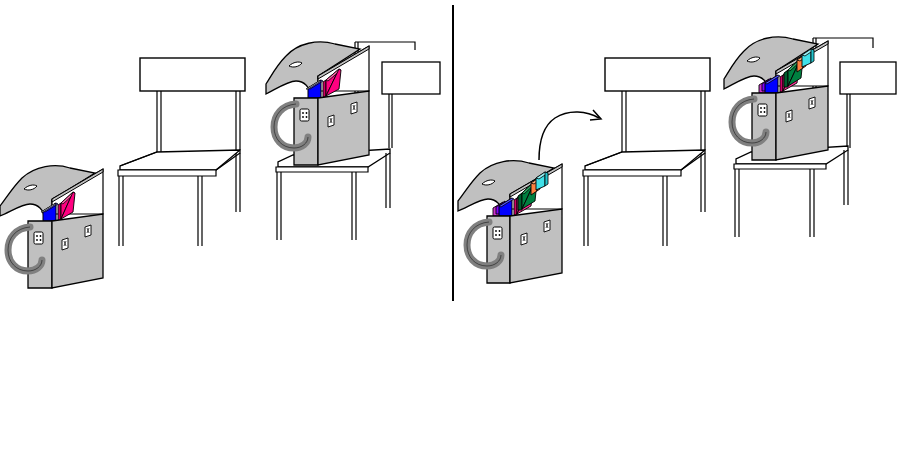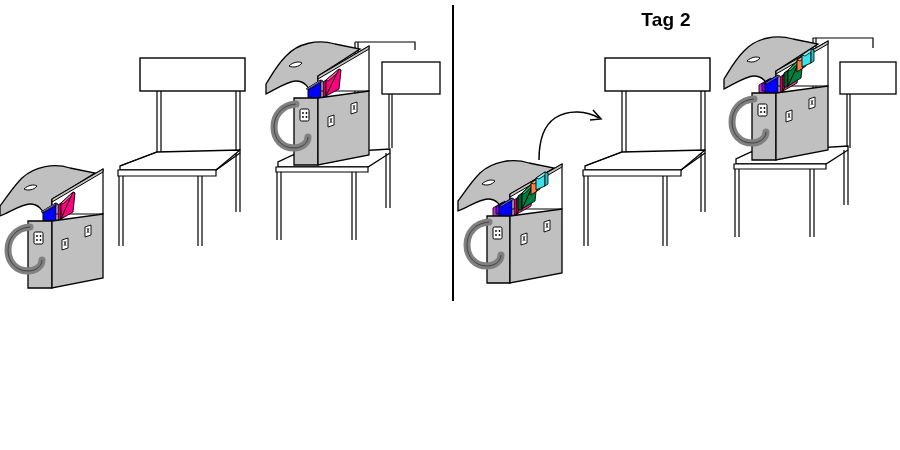--- a/index.html
+++ b/index.html
@@ -302,15 +302,14 @@
         <g>
           <path d="M331 112 L337 110 L337 120 L331 122 Z" fill="#ffffff" stroke="#000000" stroke-width="0.9"></path>
           <path d="M333 113 L335 118 M335 113 L333 118" stroke="#000000" stroke-width="0.7"></path>
           <path d="M354 99 L360 97 L360 107 L354 109 Z" fill="#ffffff" stroke="#000000" stroke-width="0.9"></path>
           <path d="M356 100 L358 105 M358 100 L356 105" stroke="#000000" stroke-width="0.7"></path>
         </g>
       </g>
     </svg>
   </div>
 
-  <div id="tag-label">Tag 2</div>
 
 </div>
 
 </body></html>

